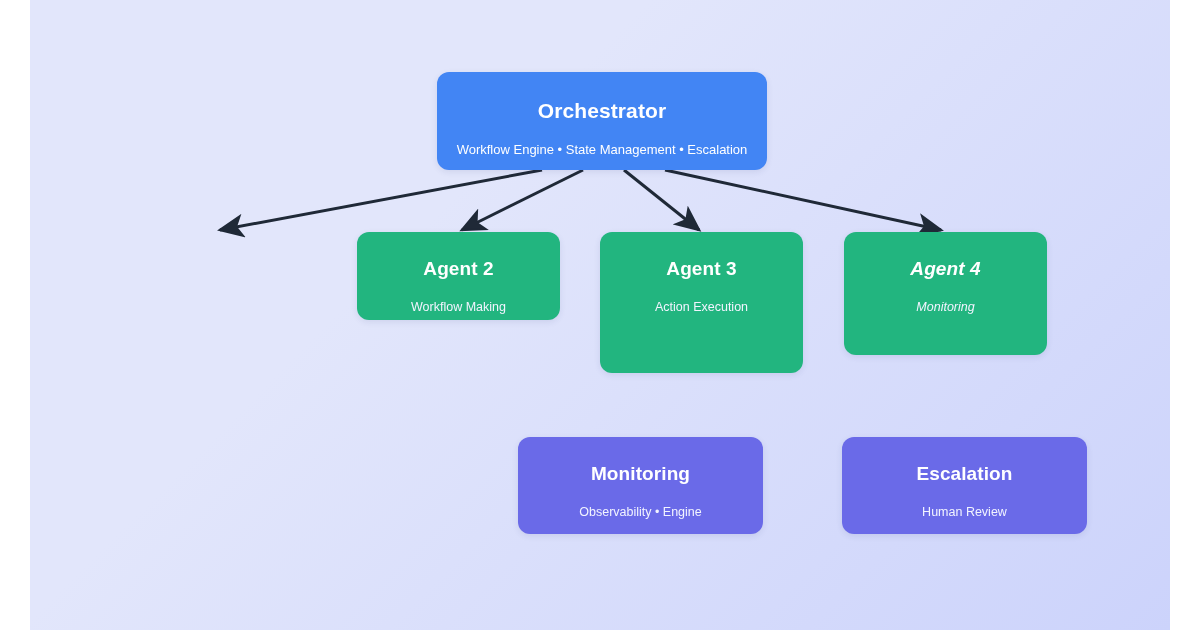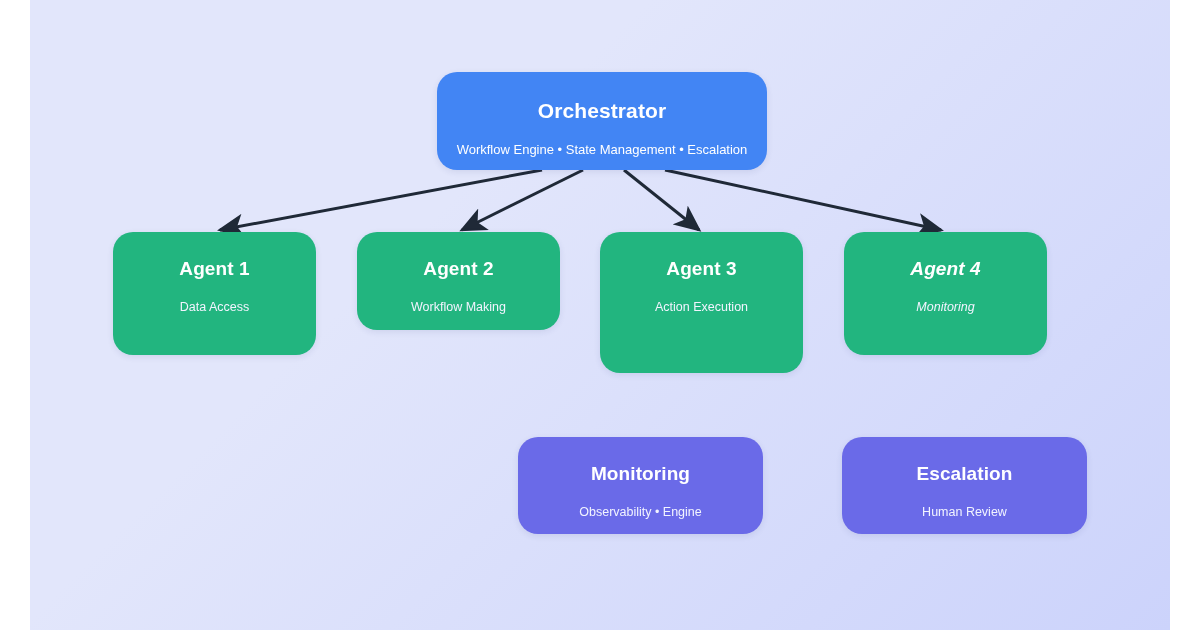--- a/index.html
+++ b/index.html
@@ -32,21 +32,21 @@
     position: absolute;
     left: 0;
     top: 0;
     width: 1140px;
     height: 630px;
     pointer-events: none;
   }
   .node {
     position: absolute;
     box-sizing: border-box;
-    border-radius: 20px;
+    border-radius: 12px;
     display: flex;
     flex-direction: column;
     align-items: center;
     padding-top: 26px;
     box-shadow: 0 2px 6px rgba(40, 50, 110, 0.10);
   }
   .node .title {
     font-size: 19px;
     font-weight: bold;
     color: #ffffff;
@@ -97,26 +97,22 @@
           <line x1="594" y1="170" x2="669" y2="230" stroke="#1f2937" stroke-width="3" marker-end="url(#arrowhead)"></line>
           <line x1="635" y1="170" x2="911" y2="230" stroke="#1f2937" stroke-width="3" marker-end="url(#arrowhead)"></line>
         </g>
     </svg>
 
     <div class="node orchestrator" style="left: 407px; top: 72px; width: 330px; height: 98px; background: rgb(66, 133, 244);">
       <div class="title">Orchestrator</div>
       <div class="subtitle">Workflow Engine • State Management • Escalation</div>
     </div>
 
-    <div class="node agent" style="left: 83px; top: 232px; width: 203px; height: 123px; background: rgb(34, 181, 127);">
-      <div class="title">Agent 1</div>
-      <div class="subtitle">Data Access</div>
-    </div>
 
-    <div class="node agent" style="left: 327px; top: 232px; width: 203px; height: 98px; background: rgb(34, 181, 127);">
+    <div class="node agent" style="left: 327px; top: 232px; width: 203px; height: 88px; background: rgb(34, 181, 127);">
       <div class="title">Agent 2</div>
       <div class="subtitle">Workflow Making</div>
     </div>
 
     <div class="node agent" style="left: 570px; top: 232px; width: 203px; height: 141px; background: rgb(34, 181, 127);">
       <div class="title">Agent 3</div>
       <div class="subtitle">Action Execution</div>
     </div>
 
     <div class="node agent" style="left: 814px; top: 232px; width: 203px; height: 123px; background: rgb(34, 181, 127); font-style: italic;">

